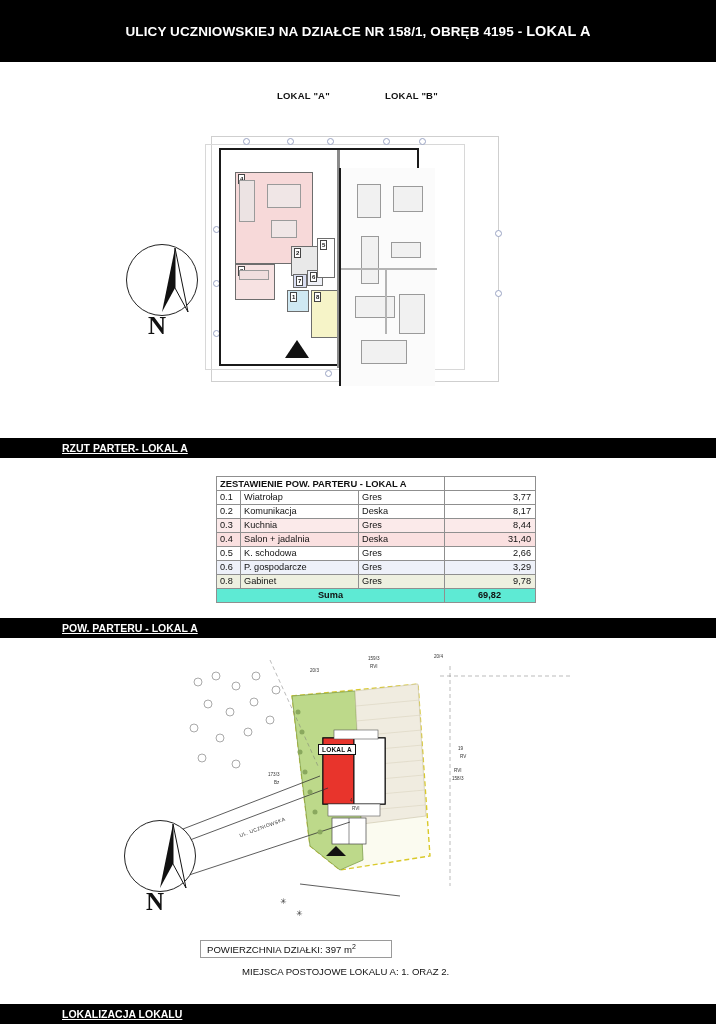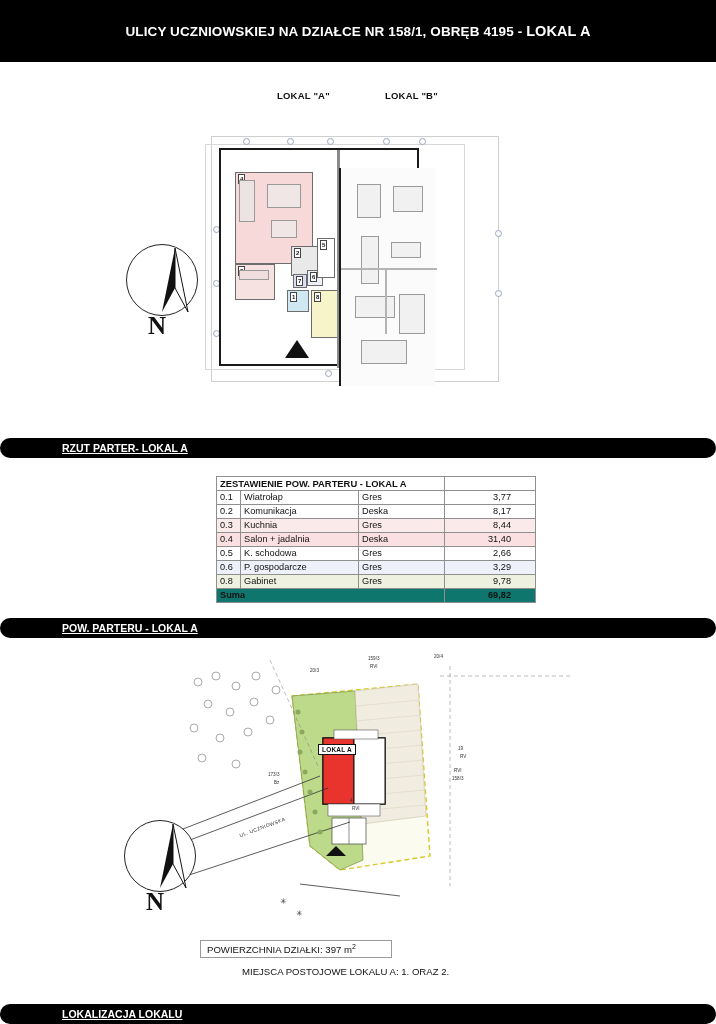--- a/index.html
+++ b/index.html
@@ -41,21 +41,20 @@
   .titlebar .line2 { }
   .titlebar .lokal-strong { font-size: 14.5px; }
 
   
   .blackbar {
     position: absolute;
     left: 0;
     width: 716px;
     background: #000000;
     color: #ffffff;
-    border-radius: 10px;
   }
   .blackbar .lbl {
     position: absolute;
     left: 62px;
     top: 50%;
     transform: translateY(-50%);
     font-size: 10.5px;
     font-weight: bold;
     text-decoration: underline;
     white-space: nowrap;
@@ -186,24 +185,24 @@
     height: 14px;
     line-height: 13px;
     text-align: left;
     font-weight: normal;
   }
   table.zest tr.hdr td {
     font-weight: bold;
     font-size: 9.4px;
     background: #ffffff;
   }
-  table.zest td.val { text-align: right; padding-right: 24px; }
+  table.zest td.val { text-align: right; padding-right: 4px; }
   table.zest td.mat { width: 86px; }
   table.zest td.nm  { width: 118px; }
-  table.zest tr.sum td { font-weight: bold; background: #0f766e; }
+  table.zest tr.sum td { font-weight: bold; background: #5eead4; text-align: center; }
   .c-wiatr { background: #ffffff; }
   .c-kom   { background: #ffffff; border-radius: 7px; }
   .c-kuch  { background: #fbeaea; }
   .c-salon { background: #fae0e0; }
   .c-schod { background: #ffffff; }
   .c-gosp  { background: #eef1f9; }
   .c-wc    { background: #dde2f4; }
   .c-gab   { background: #eef0e0; }
 
   

